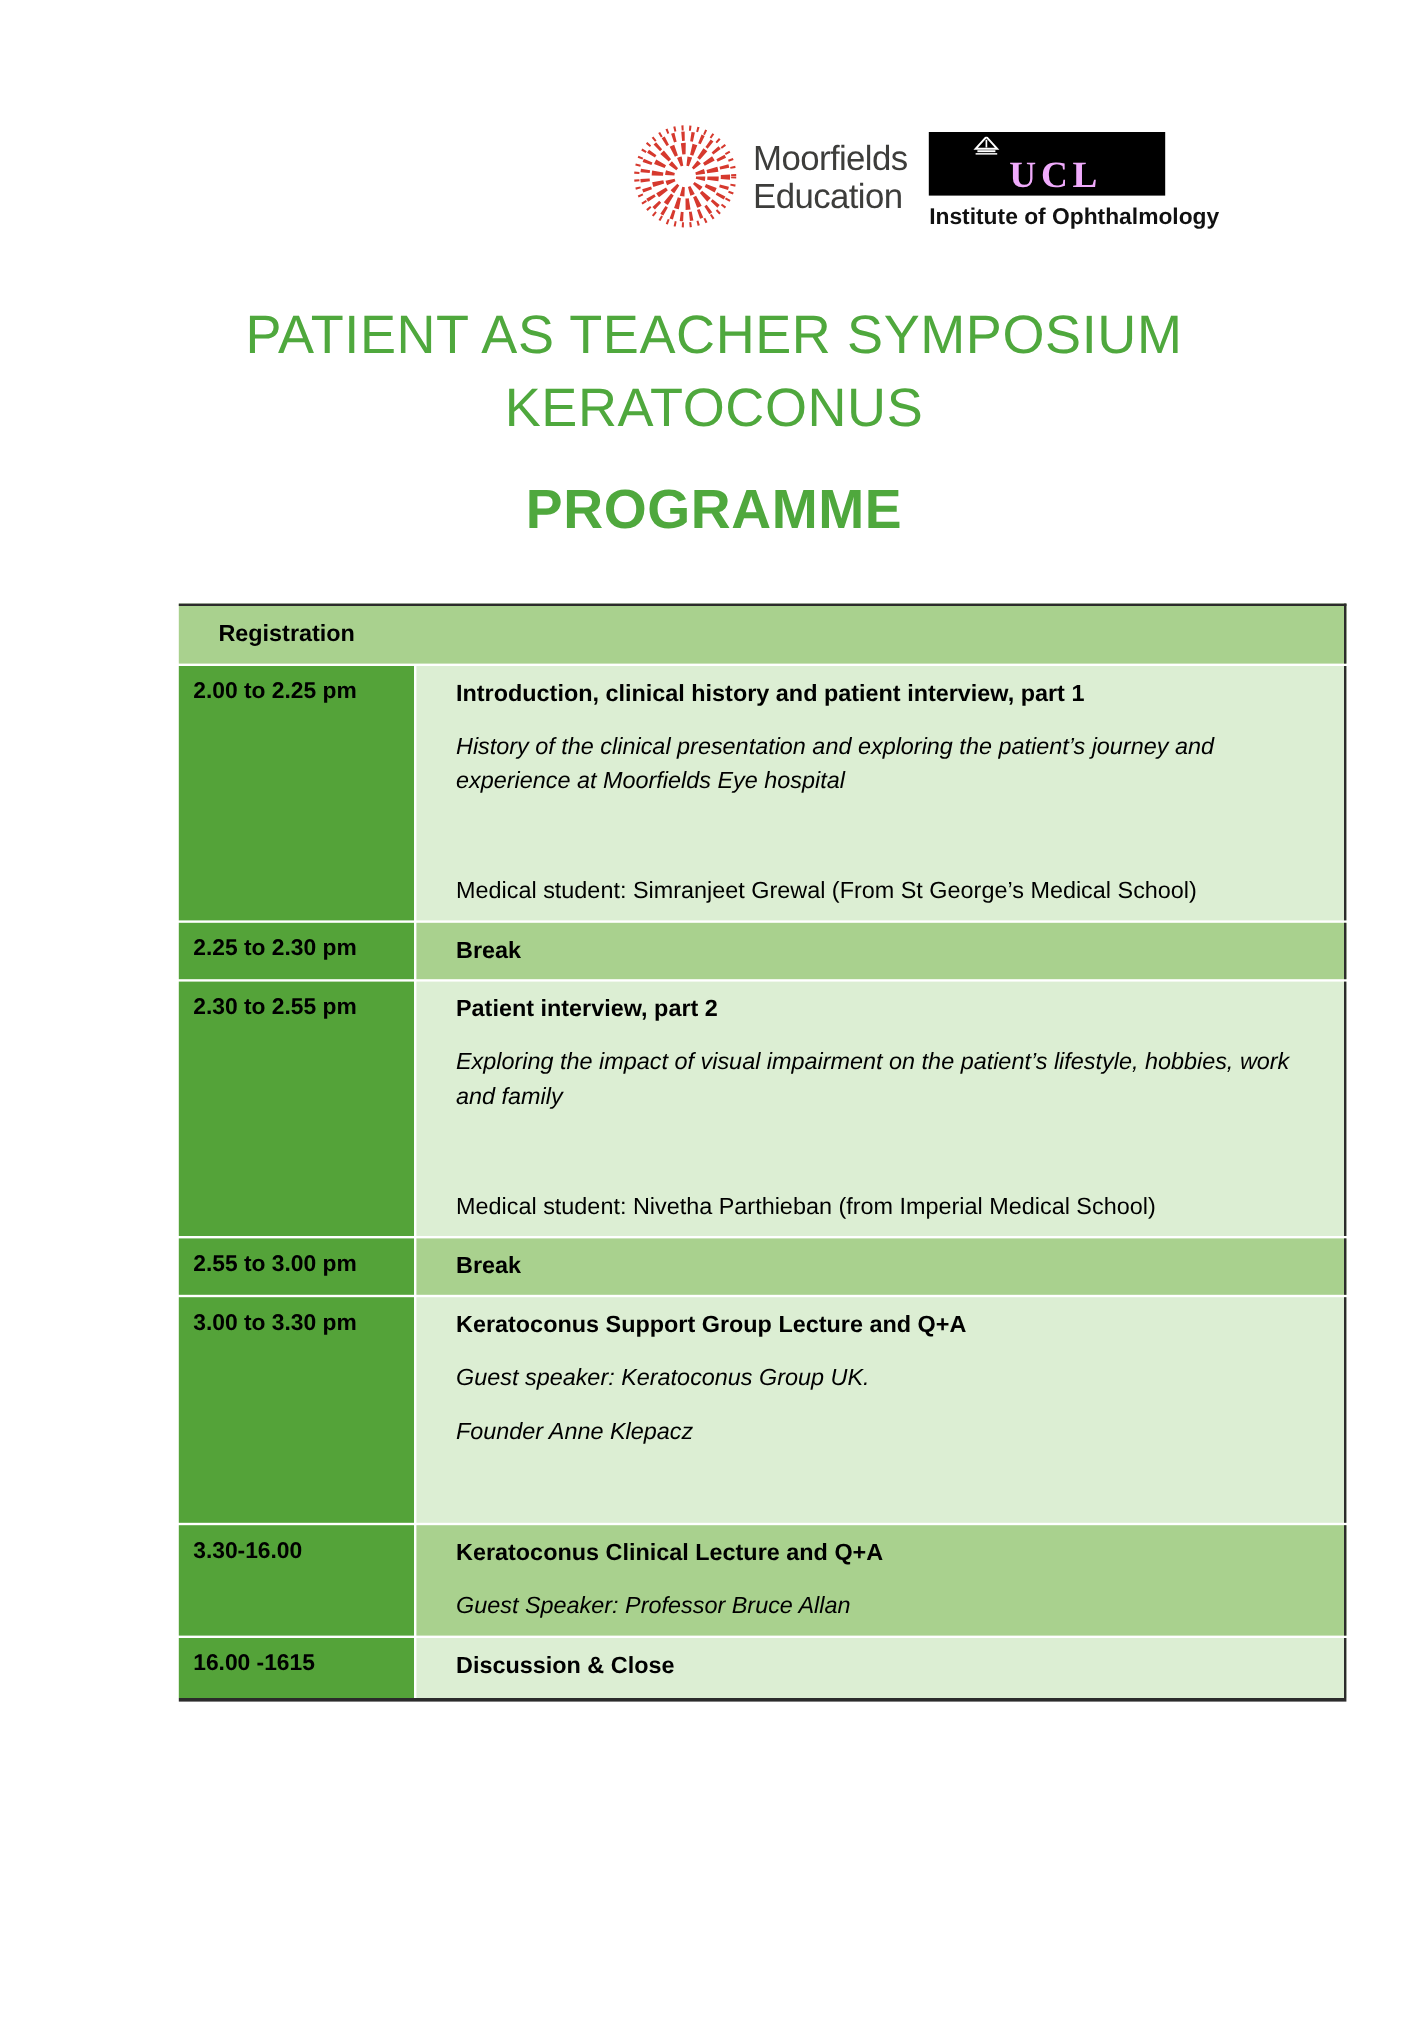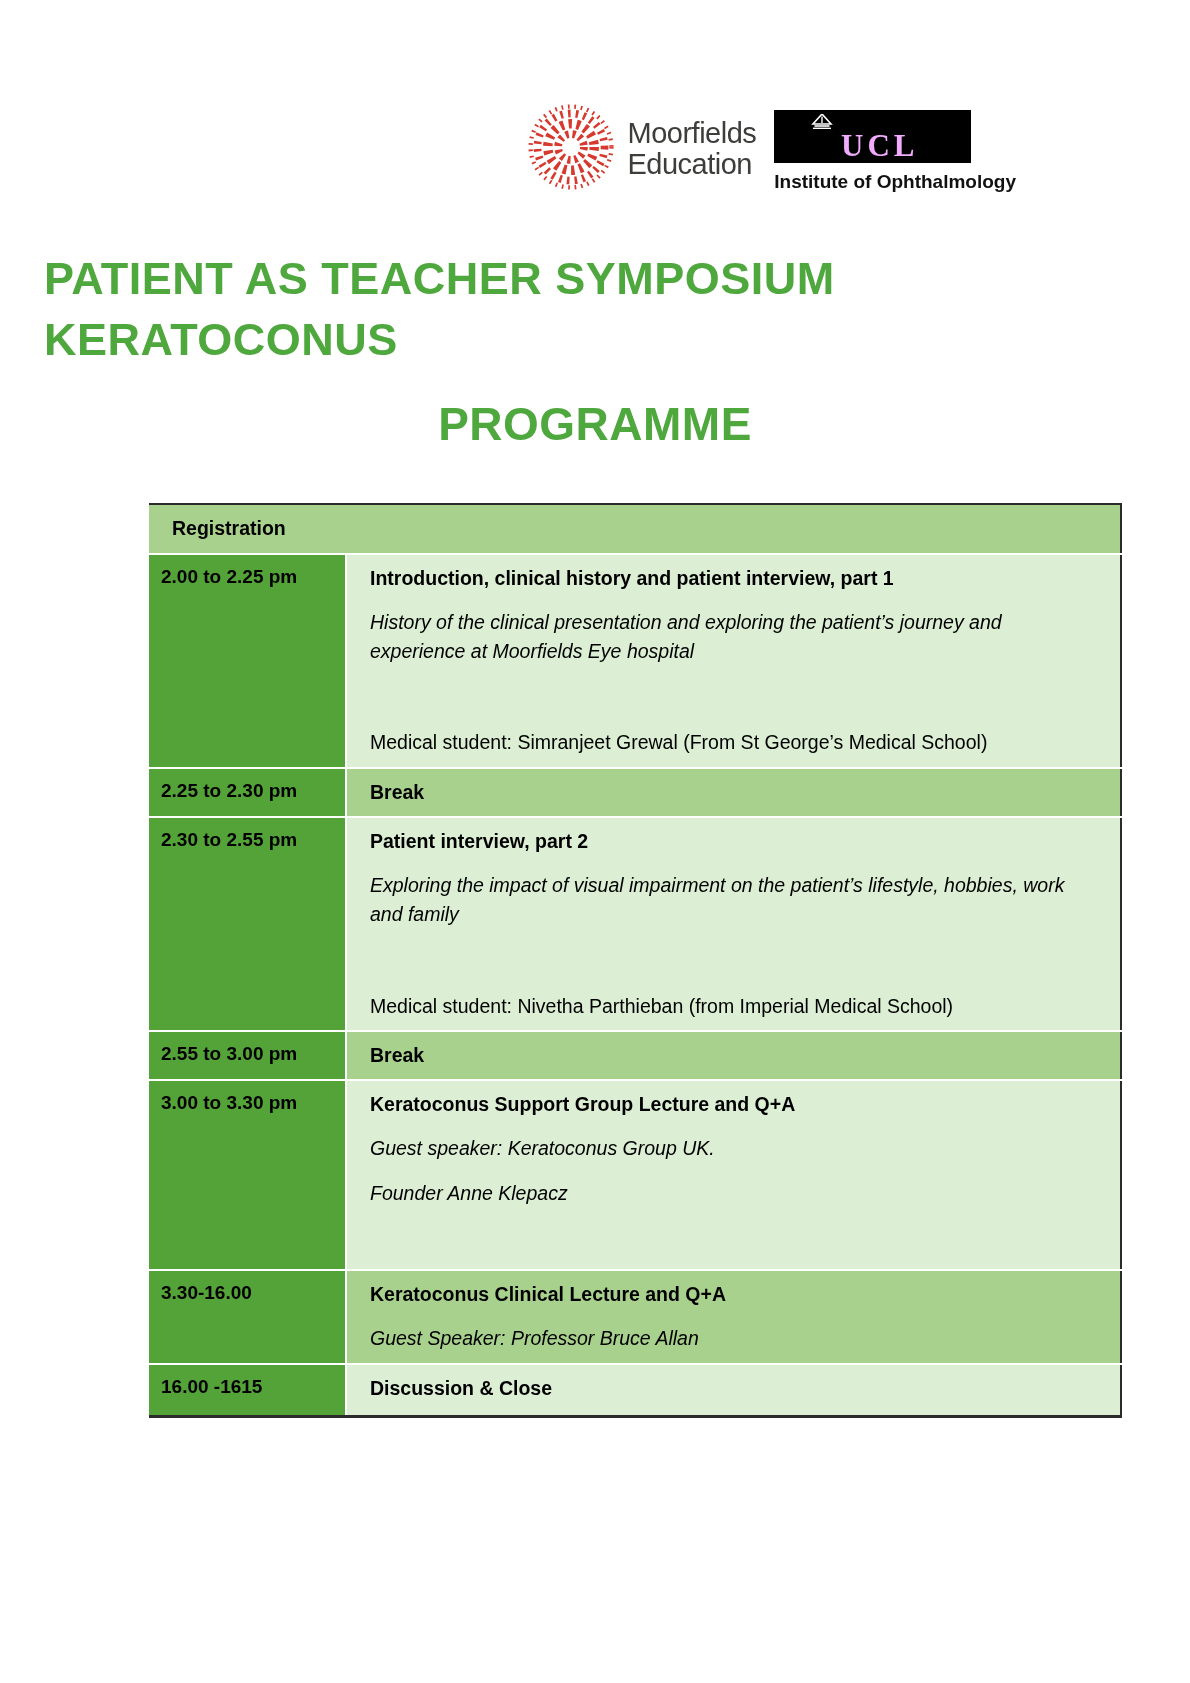--- a/index.html
+++ b/index.html
@@ -64,22 +64,23 @@
     font-size:19px;
     font-weight:bold;
     color:#111;
     margin-top:8px;
     white-space:nowrap;
   }
 
   
   .title{
     margin:56px 0 0;
+    text-align:center;
     font-size:45px;
-    font-weight:bold;
+    font-weight:normal;
     letter-spacing:0.5px;
     line-height:1.35;
     color:var(--green-heading,#4FA83D);
   }
   .details{margin-top:28px;text-align:center;}
   .details p{margin:4px 0;line-height:1.4;}
   .detail-date,.detail-time{font-size:25px;font-weight:bold;}
   .detail-date sup{font-size:60%;vertical-align:super;line-height:0;}
   .detail-location{font-size:24px;}
   .detail-organiser{font-size:26px;}
@@ -105,21 +106,21 @@
     width:196px;
     flex:0 0 auto;
     background:var(--cell-dark,#54A339);
     font-weight:bold;
     font-size:19px;
     line-height:1.4;
     margin-right:2px;
   }
   .cell.content{
     flex:1;
-    padding:9px 23px;
+    padding:9px 33px;
     font-size:19.5px;
     border-right:2px solid var(--border-dark,#2B2B2B);
   }
   .row.medium .cell.content{background:var(--cell-medium,#A9D18E);}
   .row.light  .cell.content{background:var(--cell-light,#DCEED3);}
   .row:first-child .cell.content{border-top:2px solid var(--border-dark,#2B2B2B);}
   .cell.content p{margin:0 0 15px;line-height:1.5;}
   .cell.content p:last-child{margin-bottom:0;}
   .cell.content p.bold{font-weight:bold;}
   .cell.content p.italic{font-style:italic;}

